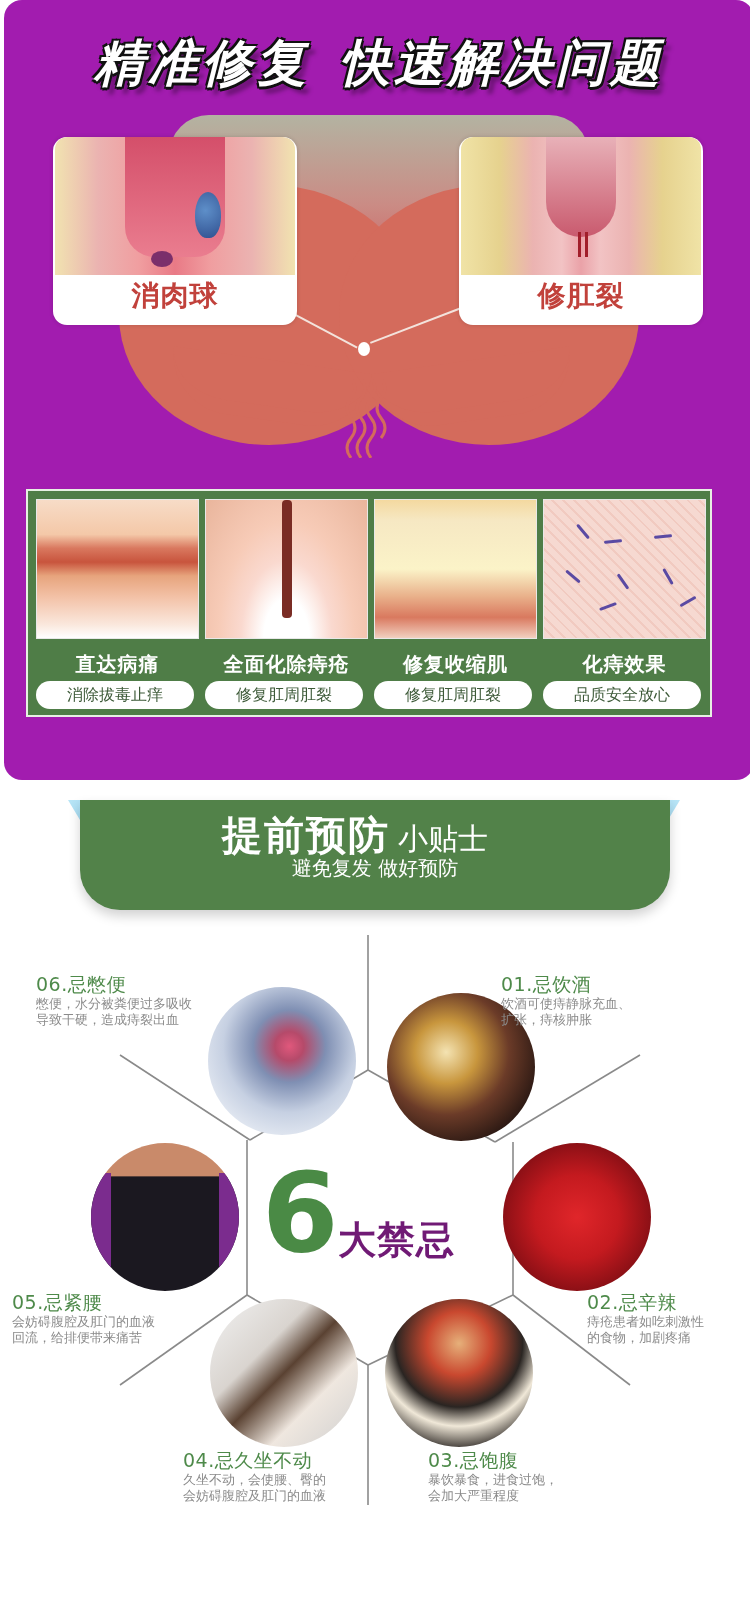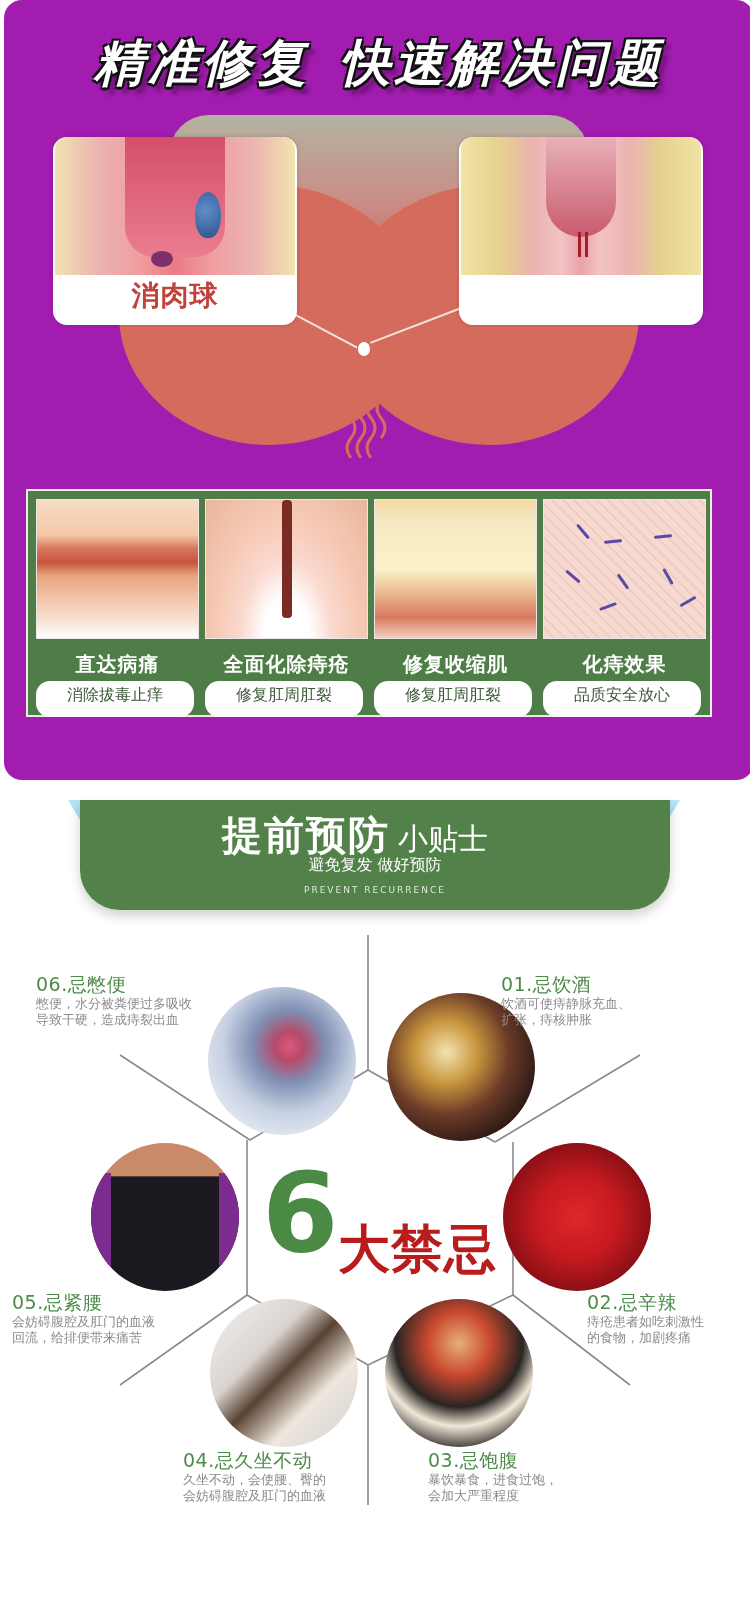--- a/index.html
+++ b/index.html
@@ -33,53 +33,53 @@
   .card .illus .blob2 { position: absolute; left: 96px; top: 114px; width: 22px; height: 16px; background: #7b2f6b; border-radius: 50%; }
   .card .illus .fissure { position: absolute; left: 117px; top: 95px; width: 3px; height: 25px; background: #a11e2a; }
   .card .illus .fissure.b { left: 124px; }
   .card .label { position: absolute; left: 0; top: 140px; width: 244px; text-align: center; font-family: "DejaVu Serif", serif; font-weight: bold; font-size: 28px; color: #c1413b; letter-spacing: 1px; }
 
   
   .panel { position: absolute; left: 22px; top: 489px; width: 686px; height: 228px; background: #4f7d47; border: 2px solid #e7f0e3; }
   .feat { position: absolute; top: 8px; width: 163px; }
   .feat .pic { position: absolute; left: 0; top: 0; width: 163px; height: 140px; border: 1px solid #e8e8e8; overflow: hidden; }
   .feat .title { position: absolute; left: -5px; top: 152px; width: 173px; text-align: center; color: #ffffff; font-size: 20px; font-weight: bold; letter-spacing: 1px; }
-  .feat .pill { position: absolute; left: 0; top: 182px; width: 158px; height: 36px; background: #ffffff; border-radius: 14px; text-align: center; line-height: 28px; color: #3d5a38; font-size: 16px; }
+  .feat .pill { position: absolute; left: 0; top: 182px; width: 158px; height: 28px; background: #ffffff; border-radius: 14px; text-align: center; line-height: 28px; color: #3d5a38; font-size: 16px; }
   .pic.p1 { background: linear-gradient(#f7dcc7 0%, #f4c8a8 25%, #d9785f 35%, #c8543d 45%, #e7a47d 55%, #f3c1a6 70%, #fae7dc 90%, #ffffff 100%); }
   .pic.p2 { background: radial-gradient(ellipse at 50% 100%, #ffffff 20%, #fad9cf 40%, #f7cbb7 60%, #e9b59c 100%); }
   .pic.p2::after { content: ""; position: absolute; left: 76px; top: 0; width: 10px; height: 118px; background: #7a2c24; border-radius: 4px; }
   .pic.p3 { background: linear-gradient(#f4d9a0 0%, #f6e8c3 15%, #fbf3c8 50%, #e9b08a 70%, #d9795f 85%, #f2d0c0 100%); }
   .pic.p4 { background: repeating-linear-gradient(45deg, #f6d9d1 0 6px, #f1cac0 6px 8px), #f6d9d1; }
   .pic.p4 .dash { position: absolute; width: 18px; height: 3px; background: #5a4aa3; border-radius: 2px; }
 
   
   .banner-wrap { position: absolute; left: 50px; top: 800px; width: 650px; height: 110px; }
   .banner { position: absolute; left: 30px; top: 0; width: 590px; height: 110px; background: #528249; border-radius: 0 0 40px 40px; box-shadow: 0 6px 12px rgba(0,0,0,0.18); }
   .banner-curl-l { position: absolute; left: 18px; top: 0; width: 60px; height: 70px; background: linear-gradient(135deg, #b9e5f6, #78c6ec); clip-path: polygon(0 0, 30% 0, 100% 100%, 70% 100%); }
   .banner-curl-r { position: absolute; right: 20px; top: 0; width: 60px; height: 70px; background: linear-gradient(225deg, #b9e5f6, #78c6ec); clip-path: polygon(70% 0, 100% 0, 30% 100%, 0 100%); }
   .banner .b-title { position: absolute; left: 0; top: 8px; width: 550px; text-align: center; color: #fff; }
   .banner .b-title .big { font-size: 40px; font-weight: bold; letter-spacing: 2px; }
   .banner .b-title .small { font-size: 30px; font-weight: normal; margin-left: 8px; }
-  .banner .b-sub { position: absolute; left: 0; top: 55px; width: 590px; text-align: center; color: #fff; font-size: 16px; }
+  .banner .b-sub { position: absolute; left: 0; top: 55px; width: 590px; text-align: center; color: #fff; font-size: 20px; }
   .banner .b-en { position: absolute; left: 0; top: 85px; width: 590px; text-align: center; color: #dfe9dc; font-size: 9px; letter-spacing: 2px; }
 
   
   .hexlines { position: absolute; left: 0; top: 930px; width: 750px; height: 600px; }
   .circle { position: absolute; width: 148px; height: 148px; border-radius: 50%; overflow: hidden; }
   .c-toilet { left: 208px; top: 987px; background: radial-gradient(circle at 55% 40%, #e0587c 0%, #b54a6a 12%, #7f8fb3 30%, #c6d0e2 55%, #e6ebf3 80%); }
   .c-wine { left: 387px; top: 993px; background: radial-gradient(circle at 40% 40%, #f4e3b2 0%, #c8963d 25%, #6b3b28 50%, #2e1a14 75%, #5a2127 100%); }
   .c-corset { left: 91px; top: 1143px; background: linear-gradient(#c98a6a 0%, #c98a6a 22%, #1b1820 23%, #1b1820 100%); }
   .c-corset::before { content: ""; position: absolute; left: 0; top: 30px; width: 20px; height: 110px; background: #7b2c8e; }
   .c-corset::after { content: ""; position: absolute; right: 0; top: 30px; width: 20px; height: 110px; background: #7b2c8e; }
   .c-chili { left: 503px; top: 1143px; background: radial-gradient(circle at 50% 50%, #e0262a 0%, #c41a1f 40%, #8d1016 70%, #3b3a1d 100%); }
   .c-sit { left: 210px; top: 1299px; background: linear-gradient(135deg, #f2f2f2 0%, #d9d4cf 35%, #5a4232 50%, #efe7df 70%, #cfcfcf 100%); }
   .c-food { left: 385px; top: 1299px; background: radial-gradient(circle at 50% 30%, #e6b07a 0%, #c9482f 25%, #2a2522 50%, #f0e8d8 65%, #2a2522 85%); }
 
   .six { position: absolute; left: 262px; top: 1158px; font-family: "DejaVu Sans", sans-serif; font-weight: bold; color: #4a8a45; font-size: 110px; line-height: 1; }
-  .six-text { position: absolute; left: 338px; top: 1215px; font-weight: bold; color: #b91c1c; font-size: 52px; letter-spacing: 1px; text-align: center; }
+  .six-text { position: absolute; left: 338px; top: 1215px; font-weight: bold; color: #701a75; font-size: 38px; letter-spacing: 1px; text-align: center; }
 
   .taboo { position: absolute; }
   .taboo .t { color: #4e8a4a; font-size: 19px; letter-spacing: 0.5px; line-height: 24px; }
   .taboo .d { color: #8b8b8b; font-size: 13px; line-height: 16px; }
 </style>
 </head>
 <body>
 
 <section class="top">
   <div class="headline">
@@ -108,20 +108,21 @@
         <div class="blob2"></div>
     </div>
     <div class="label">消肉球</div>
   </div>
   <div class="card right">
     <div class="illus">
       <div class="canal"></div>
         <div class="fissure"></div>
         <div class="fissure b"></div>
     </div>
+    <div class="label">修肛裂</div>
   </div>
 
   <div class="panel">
     <div class="feat" style="left:8px;">
       <div class="pic p1"></div>
       <div class="title">直达病痛</div>
       <div class="pill">消除拔毒止痒</div>
     </div>
     <div class="feat" style="left:177px;">
       <div class="pic p2"></div>
@@ -151,21 +152,20 @@
 </section>
 
 <div class="banner-wrap">
   <div class="banner-curl-l"></div>
   <div class="banner-curl-r"></div>
   <div class="banner">
     <div class="b-title">
       <span class="big">提前预防</span><span class="small">小贴士</span>
     </div>
     <div class="b-sub">避免复发 做好预防</div>
-    <div class="b-en">PREVENT RECURRENCE</div>
   </div>
 </div>
 
 <svg class="hexlines" viewBox="0 0 750 600">
   <g stroke="#8a8a8a" stroke-width="1.6" fill="none">
     <line x1="368" y1="5" x2="368" y2="140"></line>
     <line x1="368" y1="140" x2="250" y2="210"></line>
     <line x1="368" y1="140" x2="495" y2="212"></line>
     <line x1="250" y1="210" x2="120" y2="125"></line>
     <line x1="495" y1="212" x2="640" y2="125"></line>

